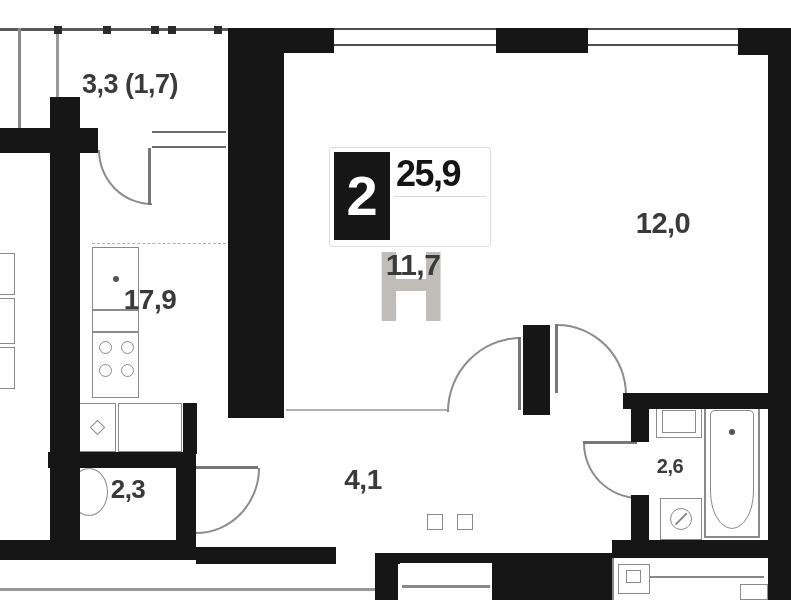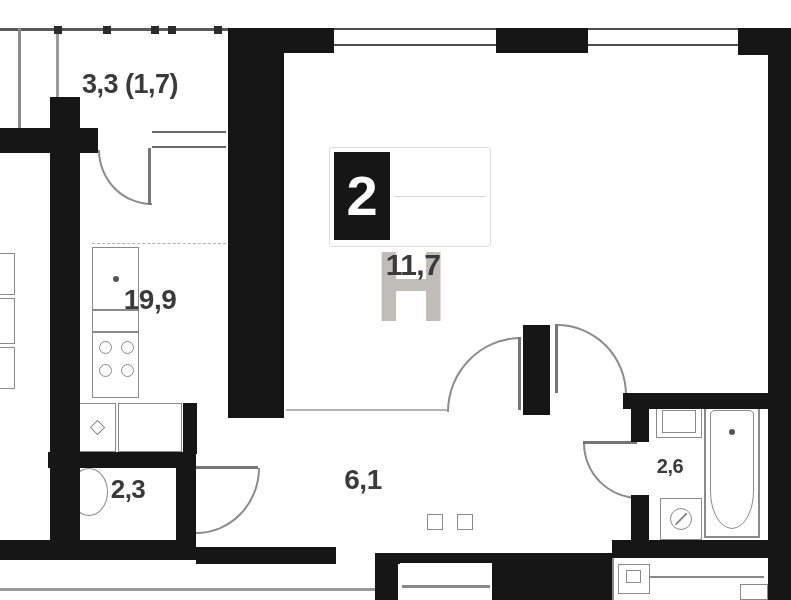--- a/index.html
+++ b/index.html
@@ -125,25 +125,27 @@
   <div class="fx" style="left:-2px;top:298px;width:17px;height:46px;"></div>
   <div class="fx" style="left:-2px;top:347px;width:17px;height:42px;"></div>
 
   <div class="thin" style="left:612px;top:558px;width:2px;height:42px;background:#888;"></div>
   <div class="fx" style="left:618px;top:564px;width:32px;height:30px;"></div>
   <div class="fx" style="left:626px;top:570px;width:15px;height:13px;border-width:1.2px;"></div>
   <div class="thin" style="left:650px;top:576px;width:114px;height:2px;background:#888;"></div>
   <div class="fx" style="left:740px;top:584px;width:28px;height:16px;"></div>
 
   <div class="room-label" style="left:60px;top:66px;width:140px;height:36px;font-size:27px;line-height:36px;">3,3 (1,7)</div>
-  <div class="room-label" style="left:110px;top:283px;width:80px;height:34px;font-size:28px;line-height:34px;">19,9</div>
+  <div class="room-label" style="left:110px;top:283px;width:80px;height:34px;font-size:28px;line-height:34px;">17,9</div>
   <div class="room-label" style="left:100px;top:474px;width:56px;height:30px;font-size:26px;line-height:30px;">2,3</div>
-  <div class="room-label" style="left:330px;top:464px;width:66px;height:32px;font-size:28px;line-height:32px;">6,1</div>
+  <div class="room-label" style="left:330px;top:464px;width:66px;height:32px;font-size:28px;line-height:32px;">4,1</div>
+  <div class="room-label" style="left:620px;top:206px;width:86px;height:34px;font-size:29px;line-height:34px;">12,0</div>
   <div class="room-label" style="left:642px;top:451px;width:56px;height:30px;font-size:20px;line-height:30px;">2,6</div>
 
   <div class="card"></div>
   <div class="badge">2</div>
+  <div class="num" style="top:152px;">25,9</div>
   <div class="numdiv"></div>
 
   <div class="wm">Н</div>
   <div class="room-label lbl139">11,7</div>
 
 </div>
 
 </body></html>

